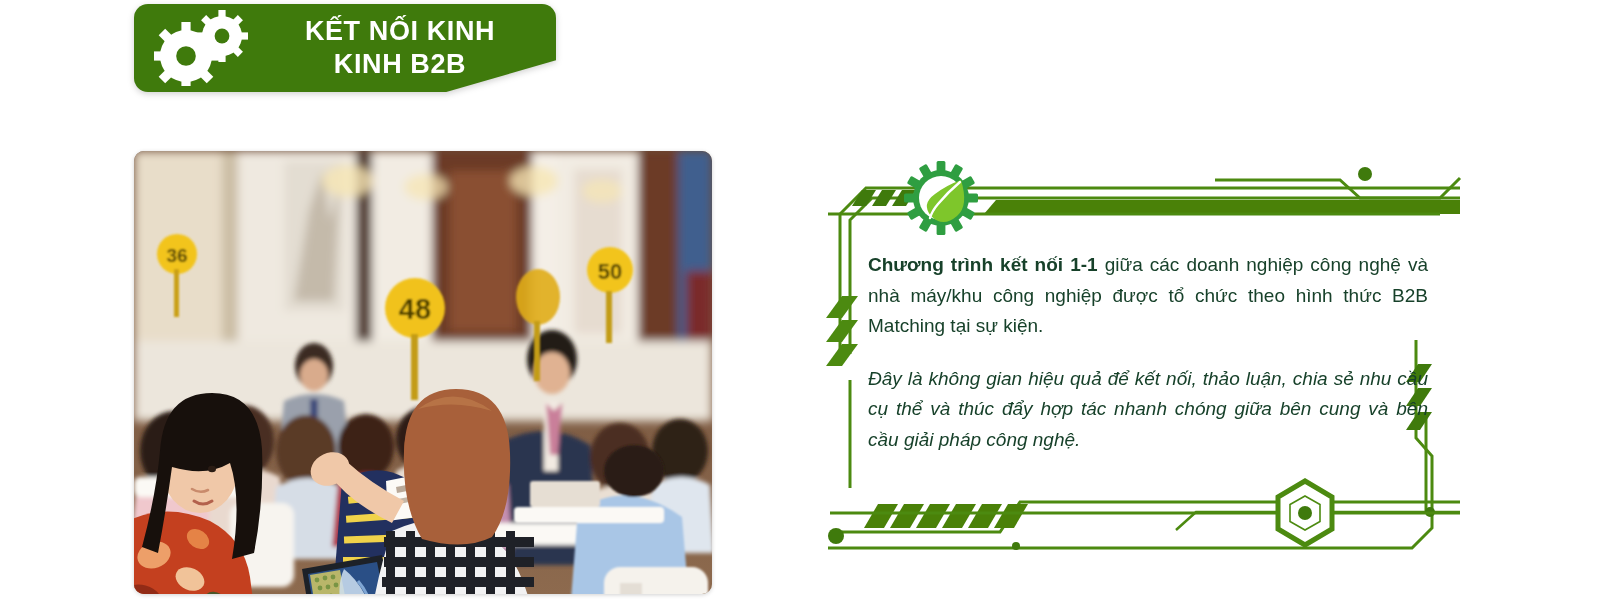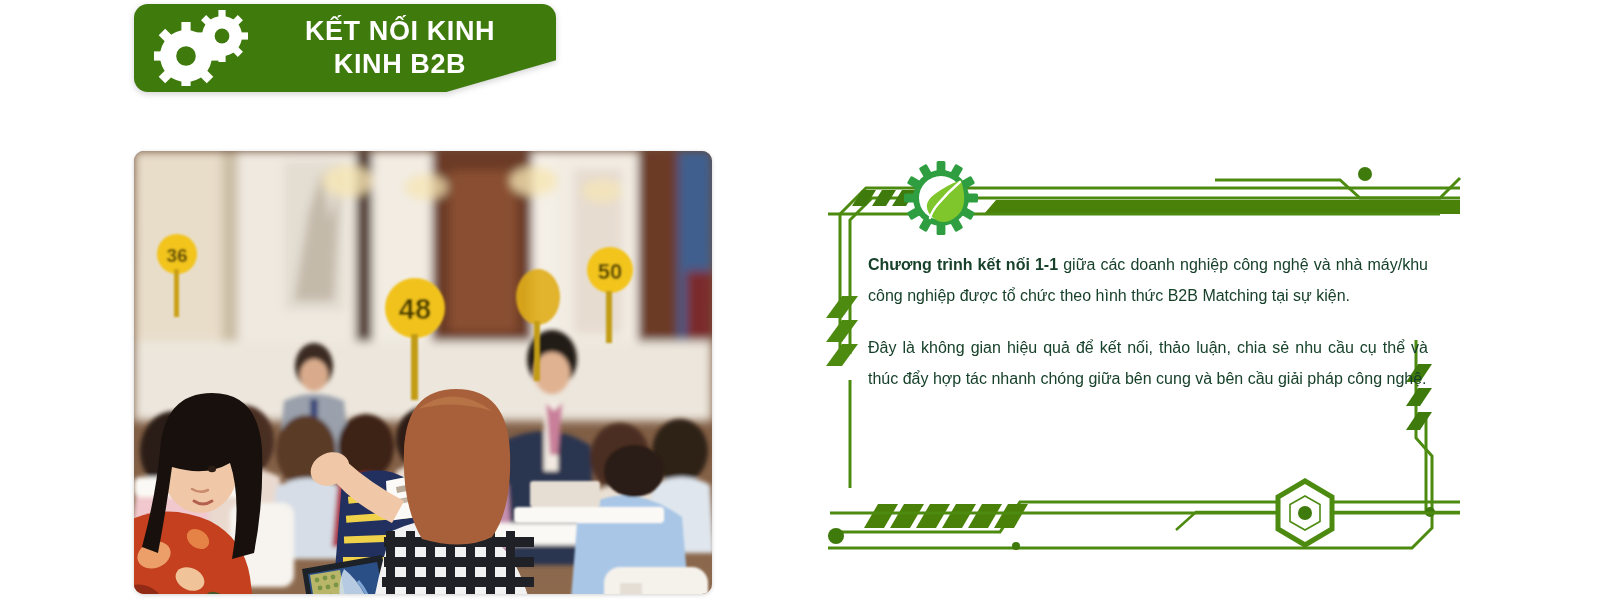--- a/index.html
+++ b/index.html
@@ -59,26 +59,26 @@
   .panel { position: absolute; left: 820px; top: 150px; width: 640px; height: 420px; }
   .panel > svg { position: absolute; left: 0; top: 0; overflow: visible; }
 
   .logo { position: absolute; left: 78px; top: 8px; width: 86px; height: 80px; }
 
   .copy {
     position: absolute;
     left: 48px; top: 100px;
     width: 560px;
     color: #17412a;
-    font-size: 16px;
+    font-size: 19px;
     line-height: 30.5px;
     text-align: justify;
   }
   .copy p { margin: 0 0 22px 0; }
-  .copy p:last-child { margin-bottom: 10px; }
+  .copy p:last-child { margin-bottom: 10px; font-style: italic; }
   .copy b { font-weight: bold; }
 </style>
 </head>
 <body>
 
 <div class="page">
 
   <div class="badge-wrap">
     <div class="badge"></div>
     <div class="badge-inner">

